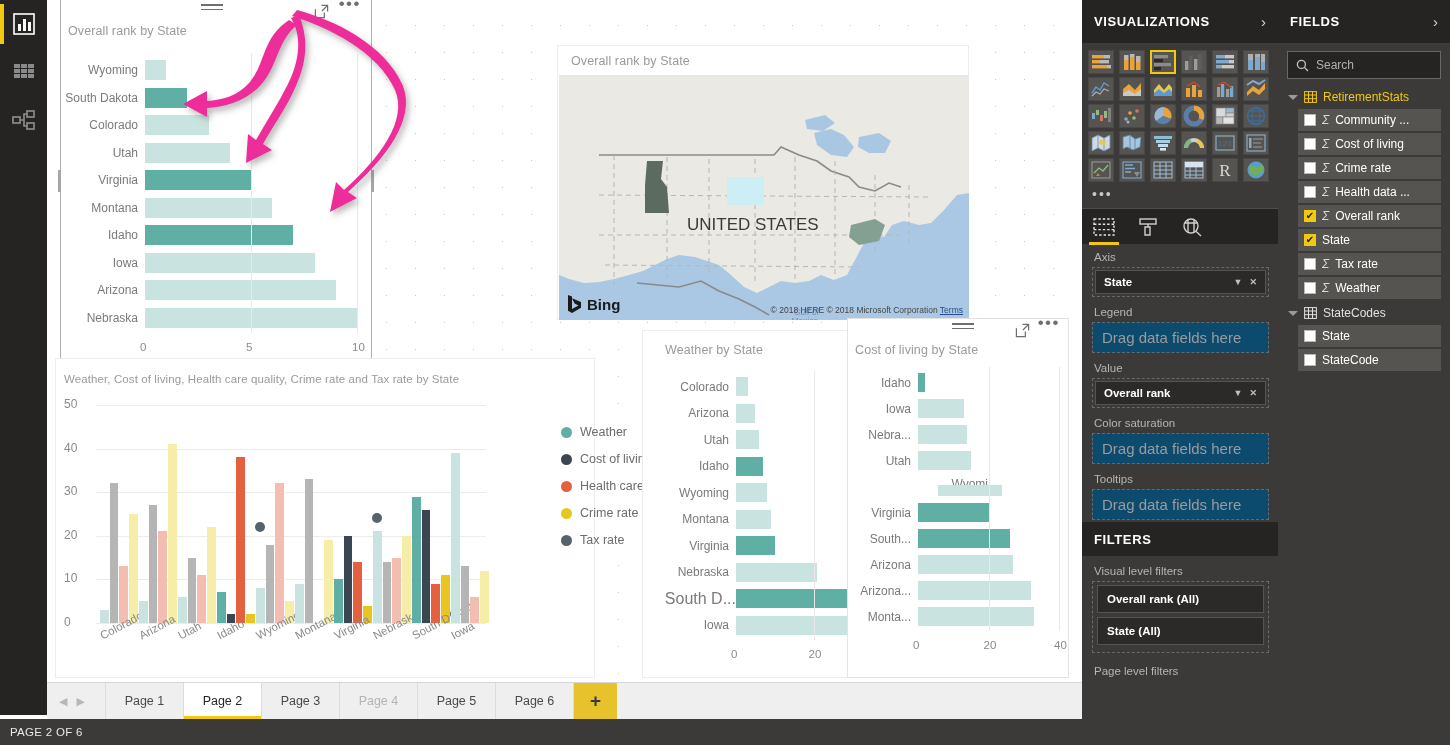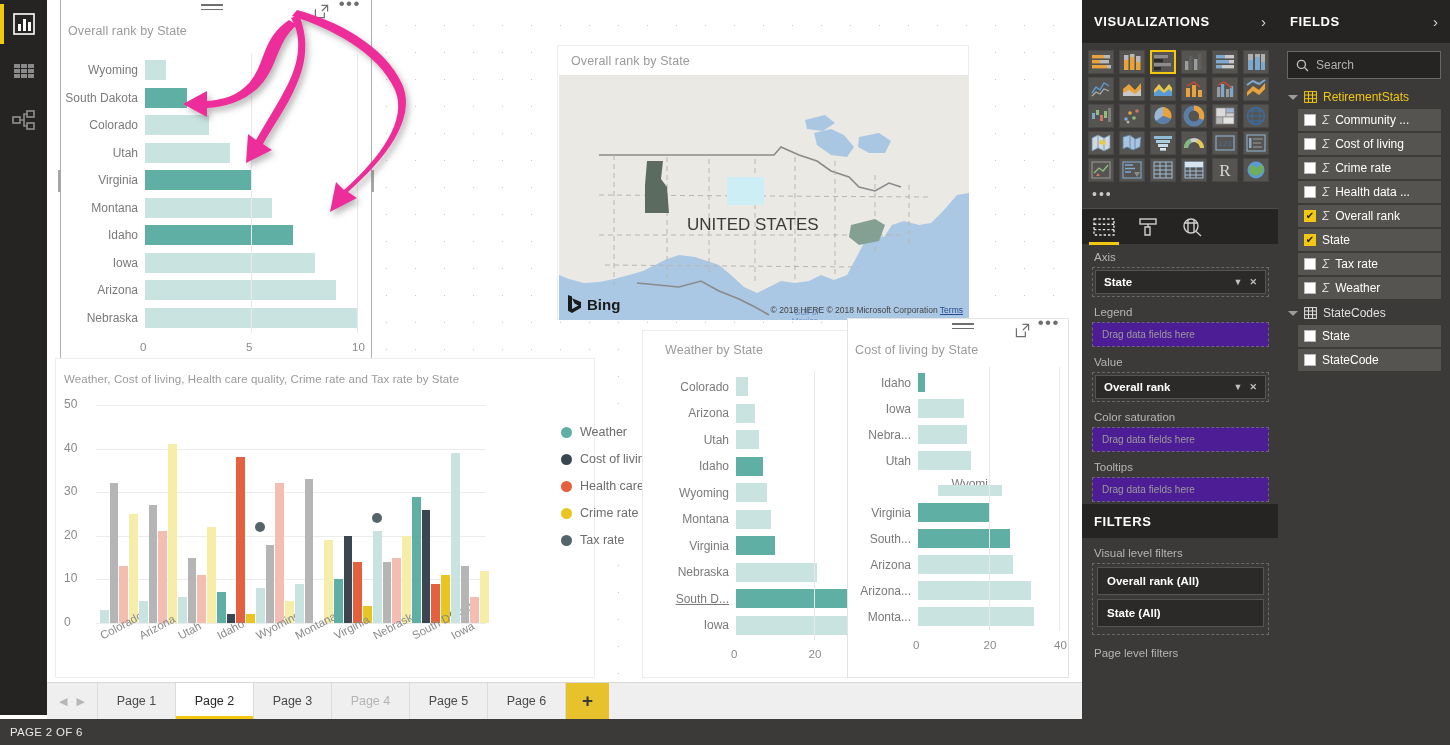--- a/index.html
+++ b/index.html
@@ -138,21 +138,21 @@
     justify-content: center; position: relative;
   }
   .viz-tab.active::after {
     content: ''; position: absolute; bottom: 0; left: 7px; right: 7px;
     height: 3px; background: #f2c811;
   }
 
   .well-label { color: #b5b5b5; font-size: 11.5px; padding: 7px 10px 4px 12px; }
   .well-drop {
     margin: 0 9px 2px 10px; border: 1px dashed #6a6866; color: #9b9b9b;
-    font-size: 10px; padding: 6px 9px; background: #4c1d95;
+    font-size: 15px; padding: 6px 9px; background: #0c4a6e;
   }
   .well-chip-wrap { margin: 0 9px 2px 10px; border: 1px dashed #6a6866; padding: 2px; }
   .well-chip {
     background: #2b2a29; color: #fff; font-size: 11.5px; font-weight: bold;
     padding: 5px 8px; display: flex; align-items: center; justify-content: space-between;
     border: 1px solid #565451;
   }
   .chip-ctrls { display: flex; align-items: center; gap: 7px; color: #c0c0c0; font-size: 9px; }
 
   .filters-head {
@@ -567,21 +567,21 @@
           </div>
           <div class="bc-row" style="left:0; top:179px; height:19px; width:100%;">
             <div class="bc-label" style="width:93px; padding-right:7px; font-size:12px;">Virginia</div>
             <div class="bc-bar" style="width:38.75px; background:#5FAFA5;"></div>
           </div>
           <div class="bc-row" style="left:0; top:205.5px; height:19px; width:100%;">
             <div class="bc-label" style="width:93px; padding-right:7px; font-size:12px;">Nebraska</div>
             <div class="bc-bar" style="width:81.375px; background:#C9E4E0;"></div>
           </div>
           <div class="bc-row" style="left:0; top:232px; height:19px; width:100%;">
-            <div class="bc-label" style="width:93px; padding-right:7px; font-size:12px;text-decoration:underline;">South D...</div>
+            <div class="bc-label" style="width:93px; font-size:16px;">South D...</div>
             <div class="bc-bar" style="width:112.375px; background:#5FAFA5;"></div>
           </div>
           <div class="bc-row" style="left:0; top:258.5px; height:19px; width:100%;">
             <div class="bc-label" style="width:93px; padding-right:7px; font-size:12px;">Iowa</div>
             <div class="bc-bar" style="width:151.125px; background:#C9E4E0;"></div>
           </div>
           <div class="bc-axis-lbl" style="left:88px; top:291px;">0</div>
           <div class="gridline" style="left:170.5px; top:14px; height:269px;"></div>
           <div class="bc-axis-lbl" style="left:165.5px; top:291px;">20</div>
           <div class="gridline" style="left:248px; top:14px; height:269px;"></div>
@@ -674,21 +674,21 @@
                L336,182 L330,212 L357,198 L348,192
                C385,159 416,120 403,86 C385,44 334,20 297,10 Z"></path>
     </g>
   </svg>
 
   <div class="pagebar">
     <div class="pg-arrows">
       <span>◀</span>
       <span>▶</span>
     </div>
-    <div id="pagetabs" style="display:flex;">
+    <div id="pagetabs" style="display:flex;margin-left:8px;">
         <div class="pg-tab  ">Page 1</div>
         <div class="pg-tab active ">Page 2</div>
         <div class="pg-tab  ">Page 3</div>
         <div class="pg-tab  disabled">Page 4</div>
         <div class="pg-tab  ">Page 5</div>
         <div class="pg-tab  ">Page 6</div>
       </div>
     <div class="pg-add">+</div>
   </div>
 

